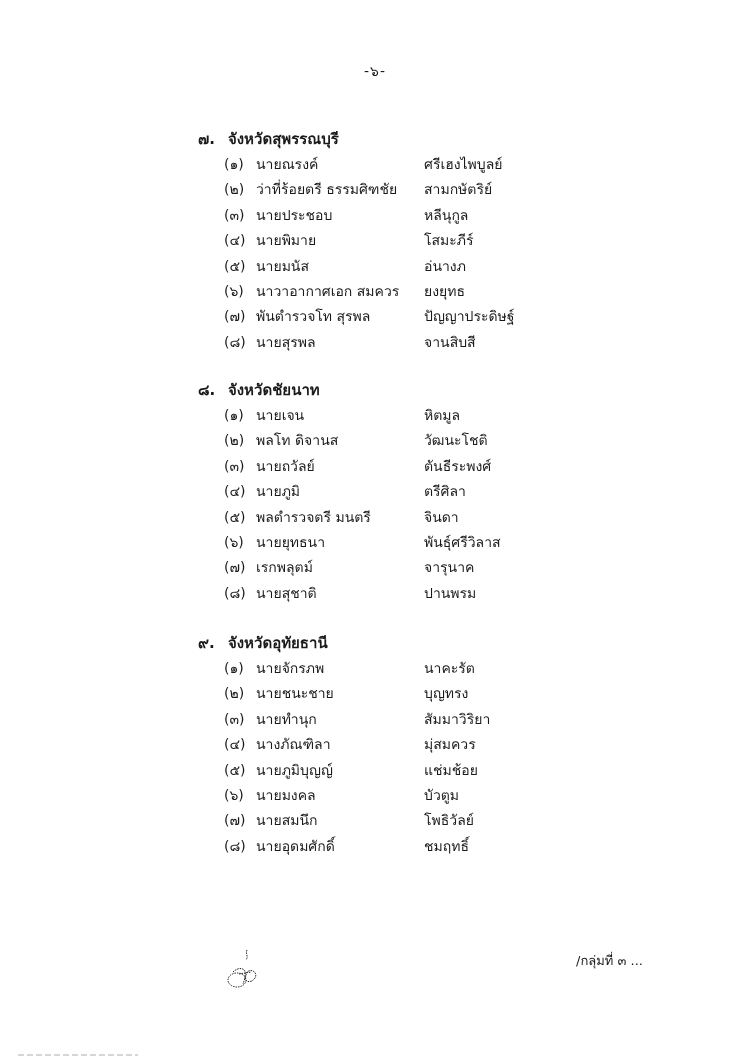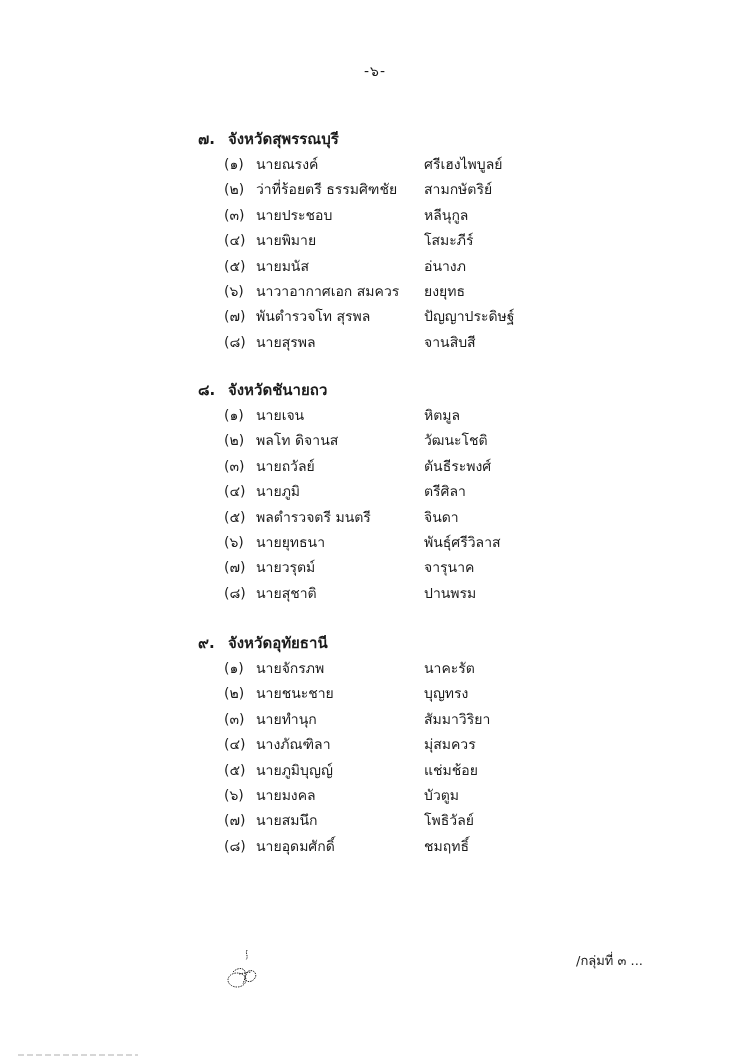--- a/index.html
+++ b/index.html
@@ -132,21 +132,21 @@
       </div>
     <div class="row">
         <span class="idx">(๘)</span>
         <span class="given">นายสุรพล</span>
         <span class="surname">จานสิบสี</span>
       </div>
   </div>
 
   <div class="section" style="top:377px;">
     <div class="section-heading">
-      <span class="num">๘.</span><span>จังหวัดชันายถว</span>
+      <span class="num">๘.</span><span>จังหวัดชัยนาท</span>
     </div>
     <div class="row">
         <span class="idx">(๑)</span>
         <span class="given">นายเจน</span>
         <span class="surname">หิตมูล</span>
       </div>
     <div class="row">
         <span class="idx">(๒)</span>
         <span class="given">พลโท ดิจานส</span>
         <span class="surname">วัฒนะโชติ</span>
@@ -166,21 +166,21 @@
         <span class="given">พลตำรวจตรี มนตรี</span>
         <span class="surname">จินดา</span>
       </div>
     <div class="row">
         <span class="idx">(๖)</span>
         <span class="given">นายยุทธนา</span>
         <span class="surname">พันธุ์ศรีวิลาส</span>
       </div>
     <div class="row">
         <span class="idx">(๗)</span>
-        <span class="given">นายวรุตม์</span>
+        <span class="given">เรกพลุตม์</span>
         <span class="surname">จารุนาค</span>
       </div>
     <div class="row">
         <span class="idx">(๘)</span>
         <span class="given">นายสุชาติ</span>
         <span class="surname">ปานพรม</span>
       </div>
   </div>
 
   <div class="section" style="top:630px;">

